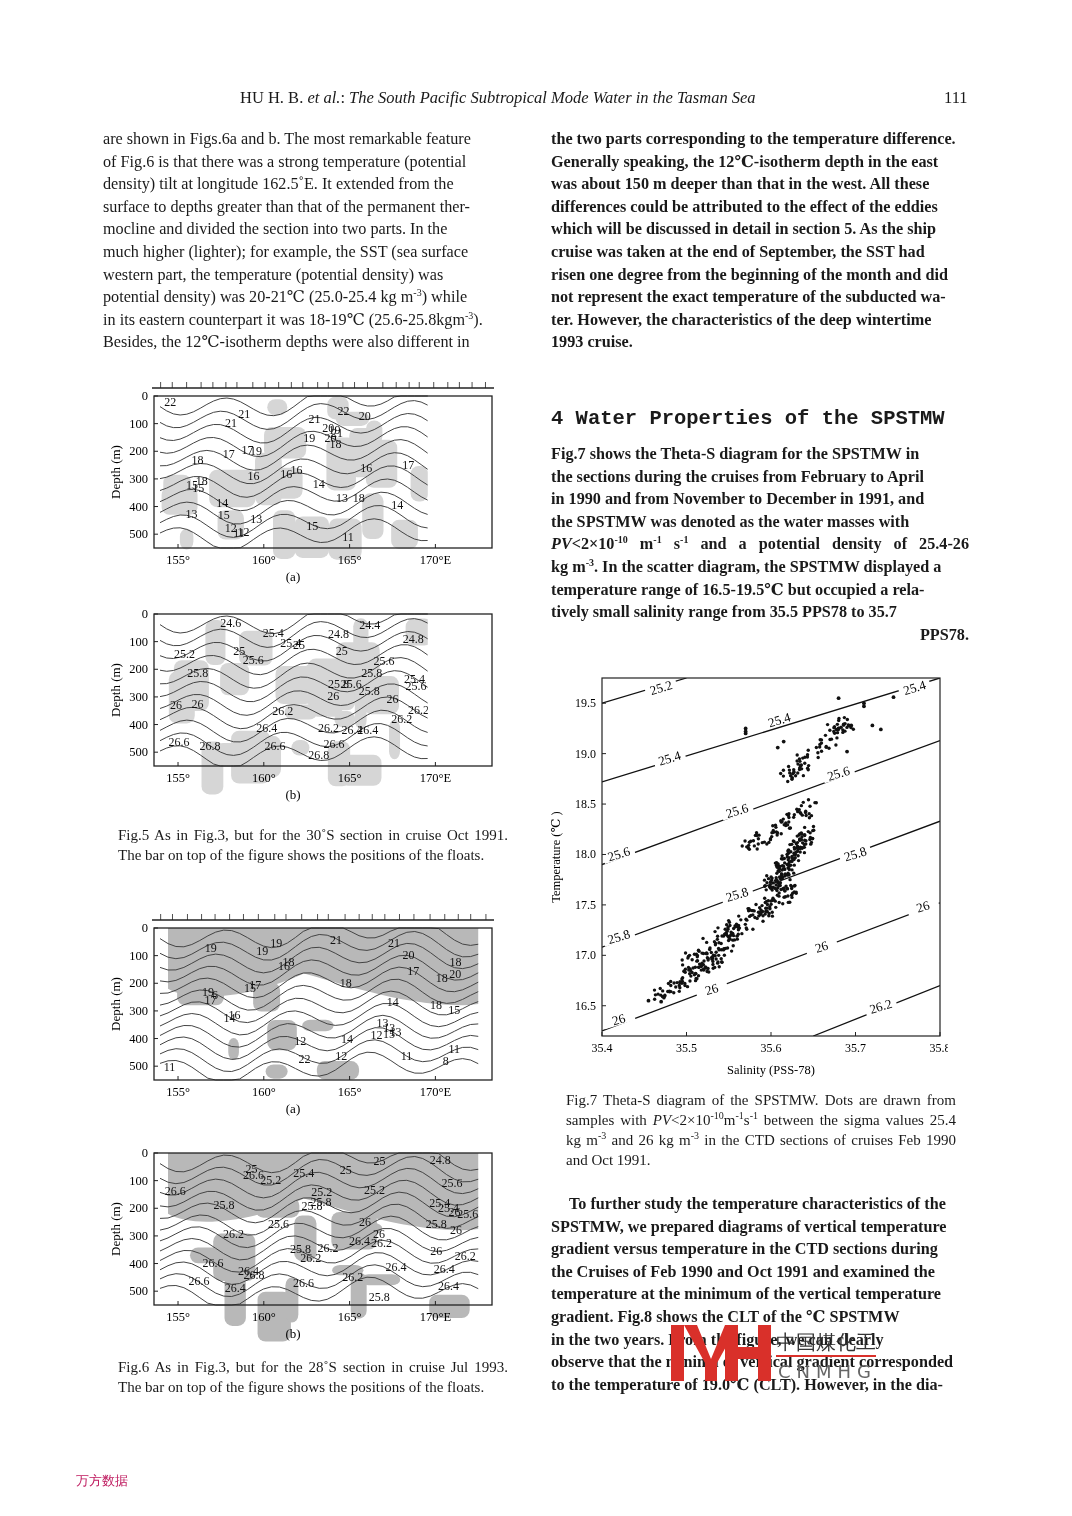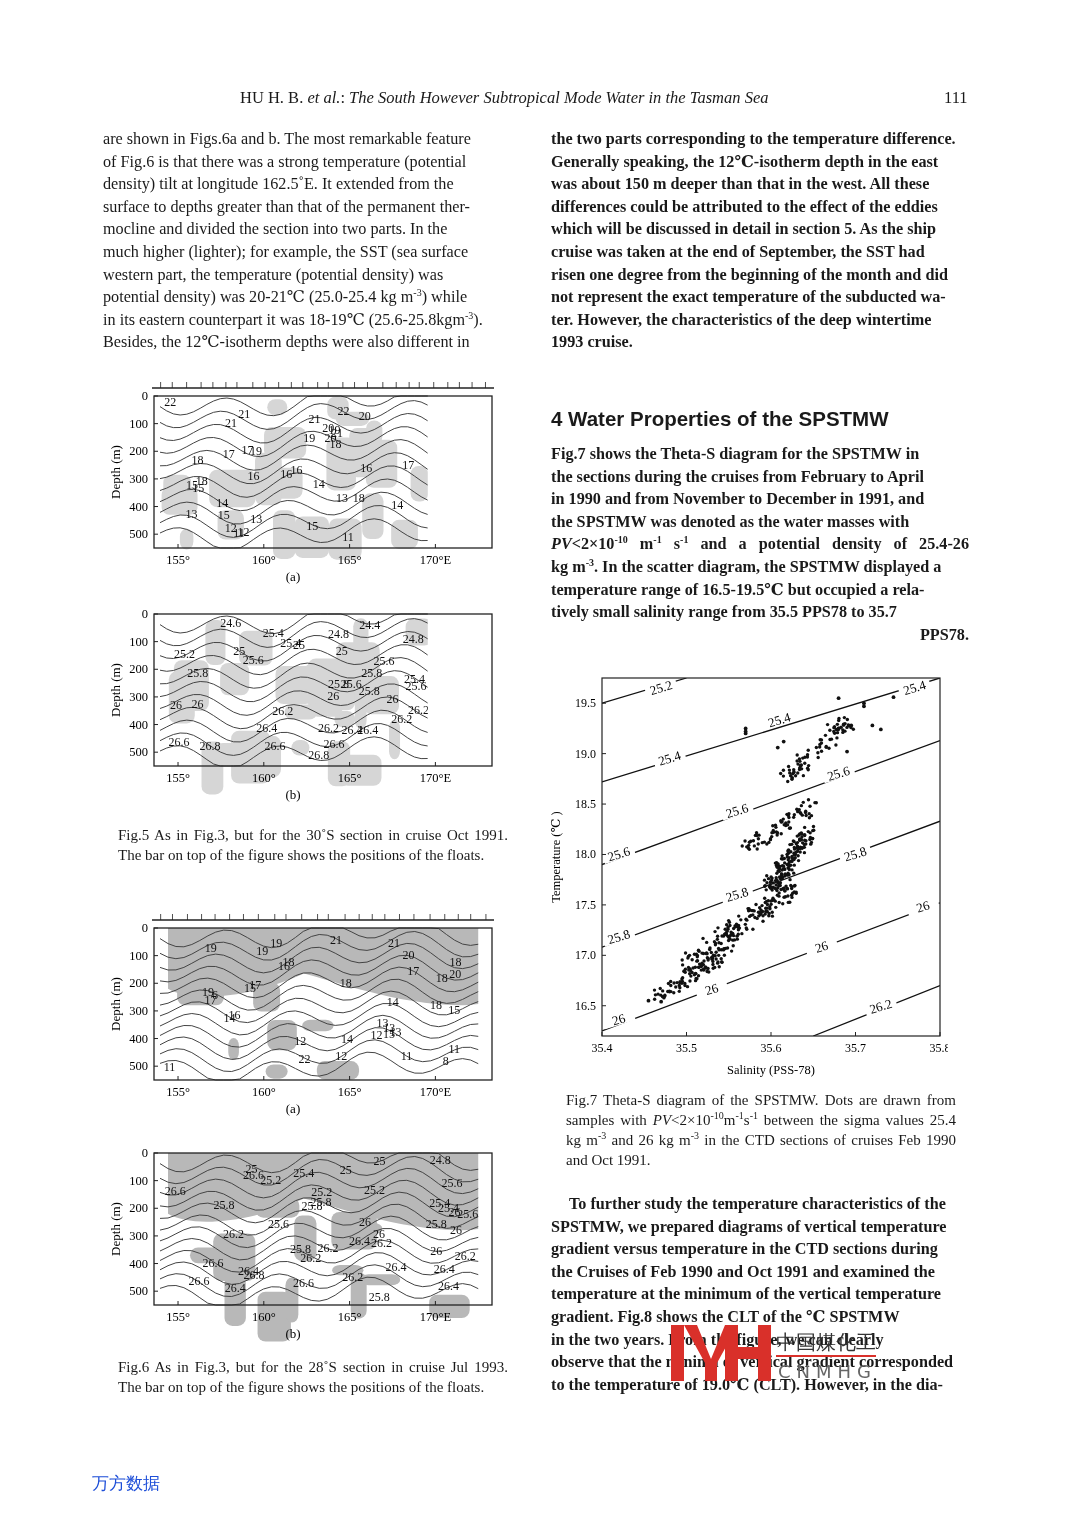--- a/index.html
+++ b/index.html
@@ -5,33 +5,33 @@
   html, body { margin:0; padding:0; background:#fff; }
   body { width:1072px; height:1516px; position:relative; overflow:hidden;
          font-family:"Liberation Serif","DejaVu Serif",serif; color:#1a1a1a; }
   .header { position:absolute; top:88px; left:0; width:1072px; height:22px; font-size:16.5px; }
   .header .title { position:absolute; left:240px; top:0; }
   .header .title i { font-style:italic; }
   .header .pageno { position:absolute; left:944px; top:0; }
   .col { position:absolute; font-size:16.2px; line-height:22.6px; text-align:justify; }
   .left { left:103px; width:418px; }
   .right { left:551px; width:418px;font-weight:bold; }
-  .h2 { font-family:Liberation Sans, sans-serif; font-weight:bold; font-size:20.5px; }
+  .h2 { font-family:Liberation Mono, monospace; font-weight:bold; font-size:20.5px; }
   .caption { position:absolute; font-size:15px; line-height:20px; text-align:justify; }
   sup { font-size:10px; line-height:0; vertical-align:6px; }
   .fig { position:absolute; }
   svg text { font-family:"Liberation Serif","DejaVu Serif",serif; }
-  .foot { position:absolute; left:92px; top:1472px; font-family:"DejaVu Sans",sans-serif; font-size:17px; color:#1d4ed8; }
+  .foot { position:absolute; left:76px; top:1472px; font-family:"DejaVu Sans",sans-serif; font-size:13px; color:#be185d; }
   .watermark { position:absolute; left:671px; top:1325px; width:210px; height:56px; }
 </style>
 </head>
 <body>
 
 <div class="header">
-  <span class="title"><span>HU H. B. </span><i>et al.</i><span>: </span><i>The South However Subtropical Mode Water in the Tasman Sea</i></span>
+  <span class="title"><span>HU H. B. </span><i>et al.</i><span>: </span><i>The South Pacific Subtropical Mode Water in the Tasman Sea</i></span>
   <span class="pageno">111</span>
 </div>
 
 <div class="col left" style="top:128px;">
   <div>are shown in Figs.6a and b. The most remarkable feature</div>
   <div>of Fig.6 is that there was a strong temperature (potential</div>
   <div>density) tilt at longitude 162.5˚E. It extended from the</div>
   <div>surface to depths greater than that of the permanent ther-</div>
   <div>mocline and divided the section into two parts. In the</div>
   <div>much higher (lighter); for example, the SST (sea surface</div>

